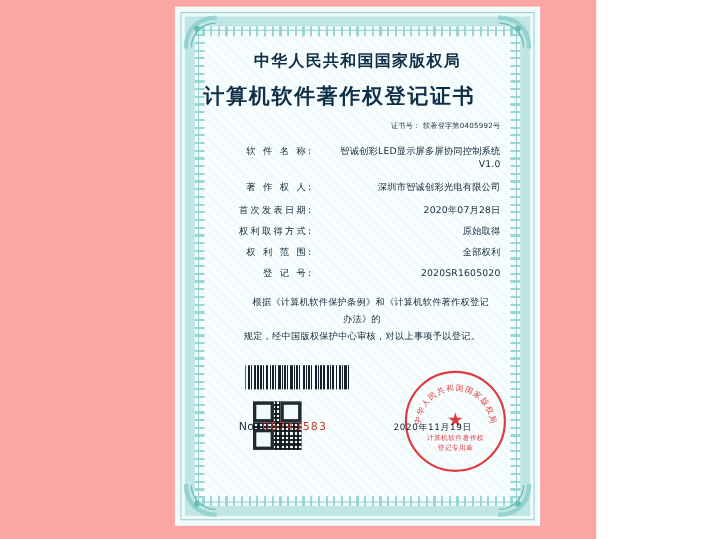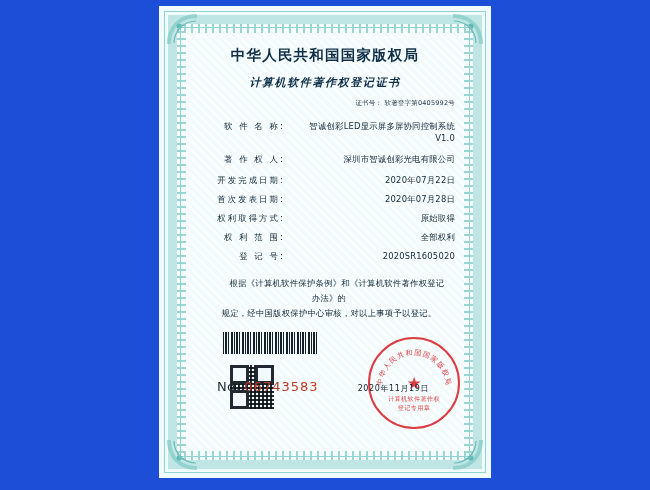--- a/index.html
+++ b/index.html
@@ -5,23 +5,23 @@
   html, body {
     margin: 0;
     padding: 0;
     width: 650px;
     height: 490px;
     background: #ffffff;
     font-family: "DejaVu Sans", "Liberation Sans", sans-serif;
   }
   #root {
     position: relative;
-    width: 650px;
+    width: 542px;
     height: 490px;
-    background: #1d4ed8;
+    background: #fca5a5;
     overflow: hidden;
   }
 
   
   .cert {
     position: absolute;
     left: 159px;
     top: 6px;
     width: 332px;
     height: 472px;
@@ -84,27 +84,26 @@
   .org {
     text-align: center;
     margin-top: 14px;
     font-size: 14.5px;
     letter-spacing: 1.2px;
     color: #0f2f49;
     font-weight: 700;
     font-family: "DejaVu Sans", "Liberation Sans", sans-serif;
   }
   .title {
-    text-align: center;
+    text-align: left;
     margin-top: 10px;
-    font-size: 11px;
+    font-size: 19px;
     letter-spacing: 1.6px;
     color: #0f2f49;
     font-weight: 700;
-    font-style: italic;
   }
   .certno {
     text-align: right;
     margin-top: 9px;
     padding-right: 10px;
     font-size: 6.5px;
     color: #21384a;
     letter-spacing: .2px;
   }
 
@@ -229,21 +228,21 @@
     font-size: 6.2px;
     line-height: 1.35;
     color: #d8232a;
     letter-spacing: .3px;
   }
 
   .footer-no {
     position: absolute;
     left: 32px;
     bottom: 58px;
-    font-size: 13px;
+    font-size: 10px;
     color: #1c2b38;
     letter-spacing: .4px;
   }
   .footer-no .redno {
     color: #c0392b;
     letter-spacing: 1px;
   }
   .footer-date {
     position: absolute;
     right: 36px;
@@ -307,24 +306,20 @@
             <span>智诚创彩LED显示屏多屏协同控制系统</span>
             <span class="l2">V1.0</span>
           </div>
         </div>
 
         <div class="row">
           <div class="lbl">著 作 权 人:</div>
           <div class="val">深圳市智诚创彩光电有限公司</div>
         </div>
 
-        <div class="row tight">
-          <div class="lbl">开发完成日期:</div>
-          <div class="val">2020年07月22日</div>
-        </div>
 
         <div class="row tight">
           <div class="lbl">首次发表日期:</div>
           <div class="val">2020年07月28日</div>
         </div>
 
         <div class="row tight">
           <div class="lbl">权利取得方式:</div>
           <div class="val">原始取得</div>
         </div>

